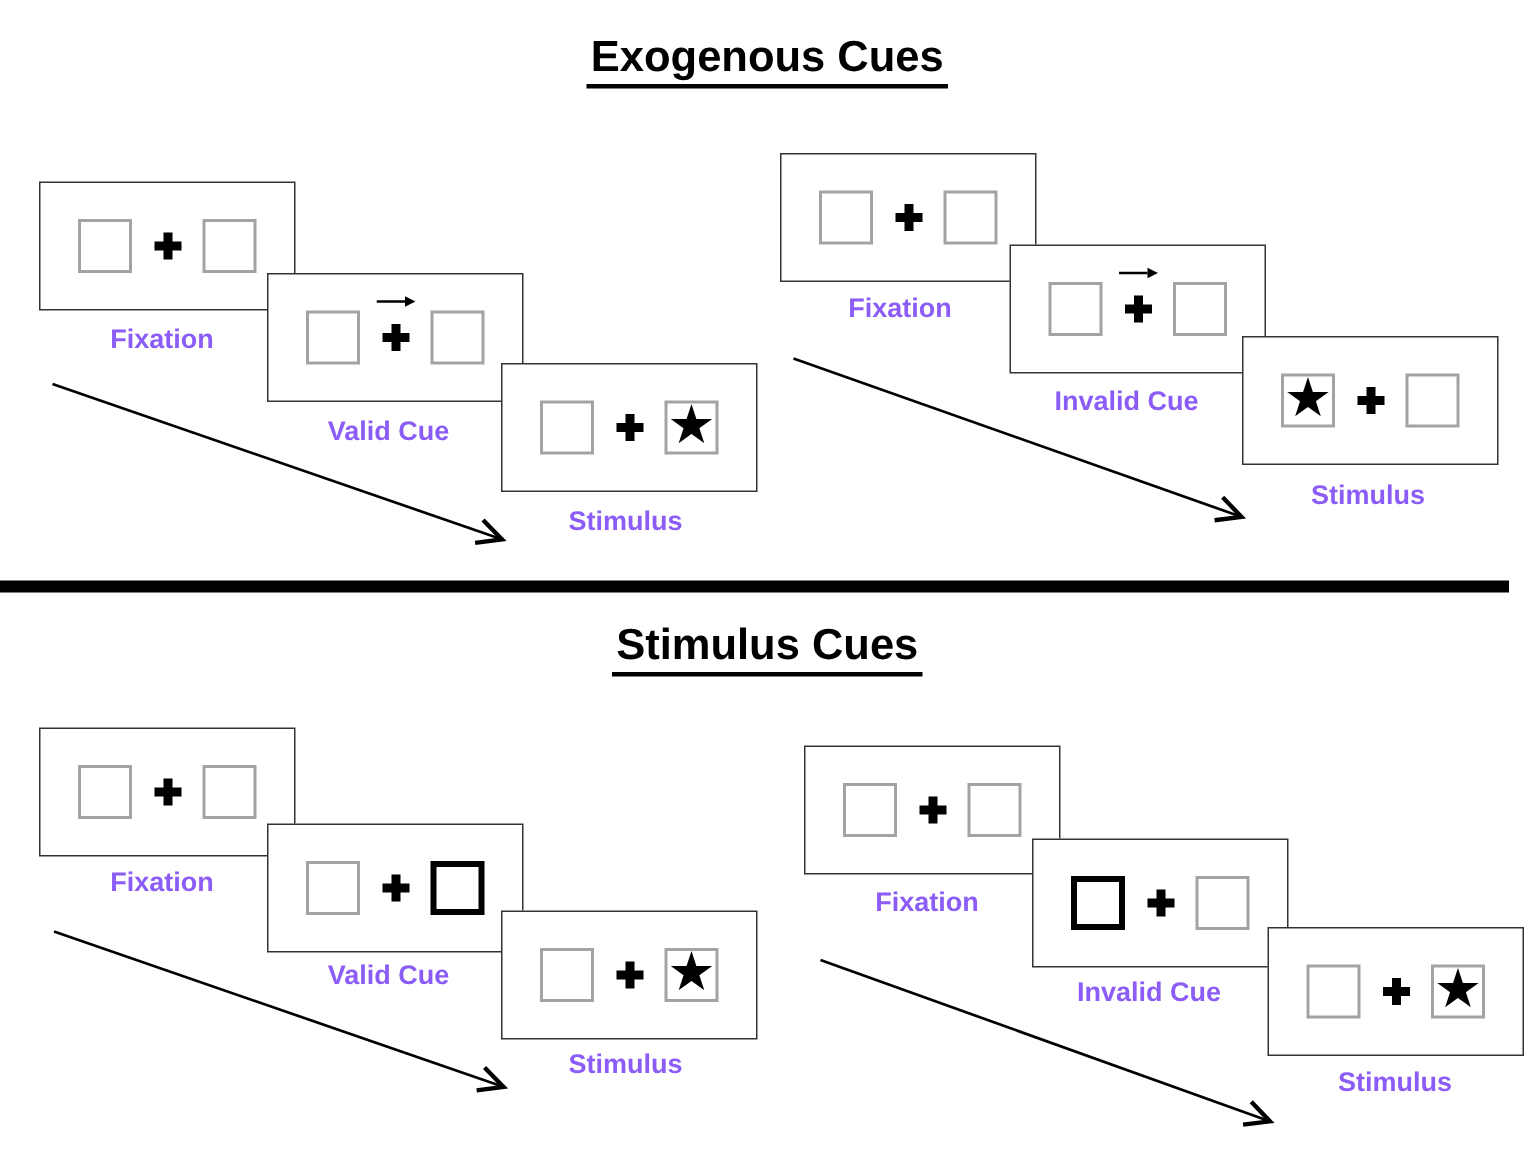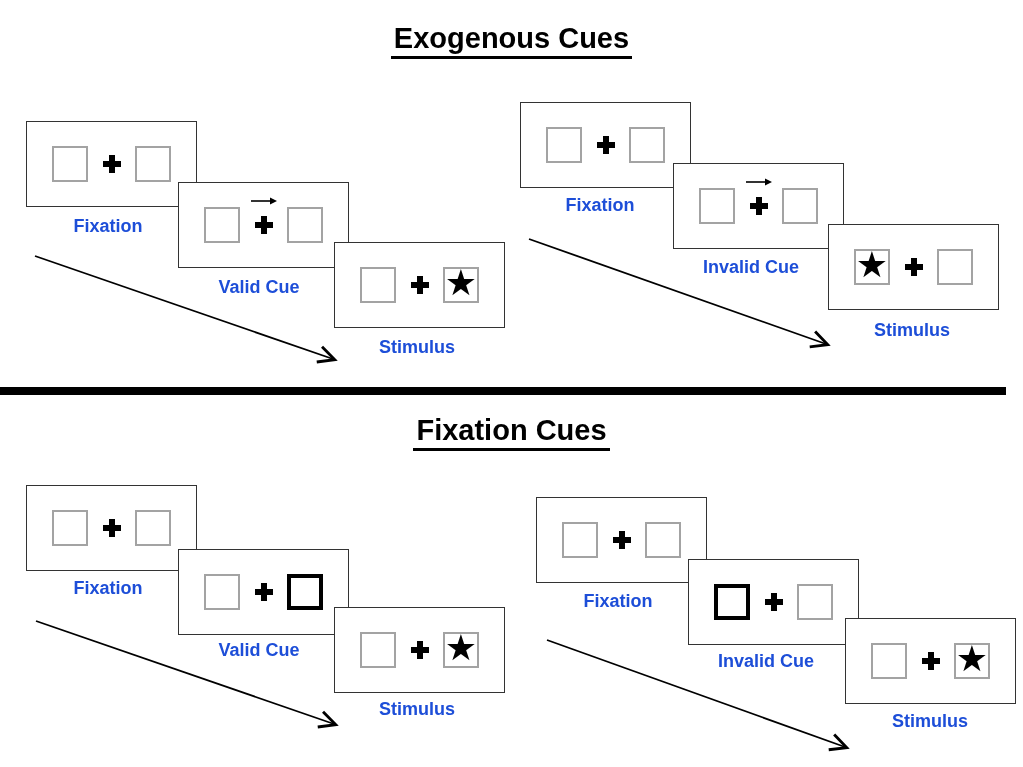--- a/index.html
+++ b/index.html
@@ -70,21 +70,21 @@
   }
 
   .star {
     font-size:36px; line-height:1; color:#000;
     margin-top:-4px;
   }
 
   .card-label {
     position:absolute;
     width:160px; text-align:center;
-    font-size:18px; font-weight:bold; color:#1d4ed8;
+    font-size:18px; font-weight:bold; color:#8b5cf6;
     z-index:3;
   }
 
   .time-arrow { position:absolute; z-index:1; }
 </style>
 </head>
 <body>
 
 <div class="stage">
 
@@ -160,21 +160,21 @@
         <span class="star">★</span>
       </span>
     <span class="plus"></span>
     <span class="sq right"></span>
   </div>
   <div class="card-label" style="left:832px; top:320px;">Stimulus</div>
 
   <div class="divider"></div>
 
   <div class="section-title" style="top:414px;">
-    <span class="title-text">Fixation Cues</span>
+    <span class="title-text">Stimulus Cues</span>
   </div>
 
   <svg class="time-arrow" style="left:31px; top:615px;" width="312" height="118" viewBox="0 0 312 118">
     <defs>
       <marker id="ah-bl" markerWidth="12" markerHeight="12" refX="9" refY="5.5" orient="auto">
         <path d="M1,1 L10,5.5 L1,10" fill="none" stroke="#000" stroke-width="1.6"></path>
       </marker>
     </defs>
     <line x1="5" y1="6" x2="303" y2="109" stroke="#000" stroke-width="1.8" marker-end="url(#ah-bl)"></line>
   </svg>

